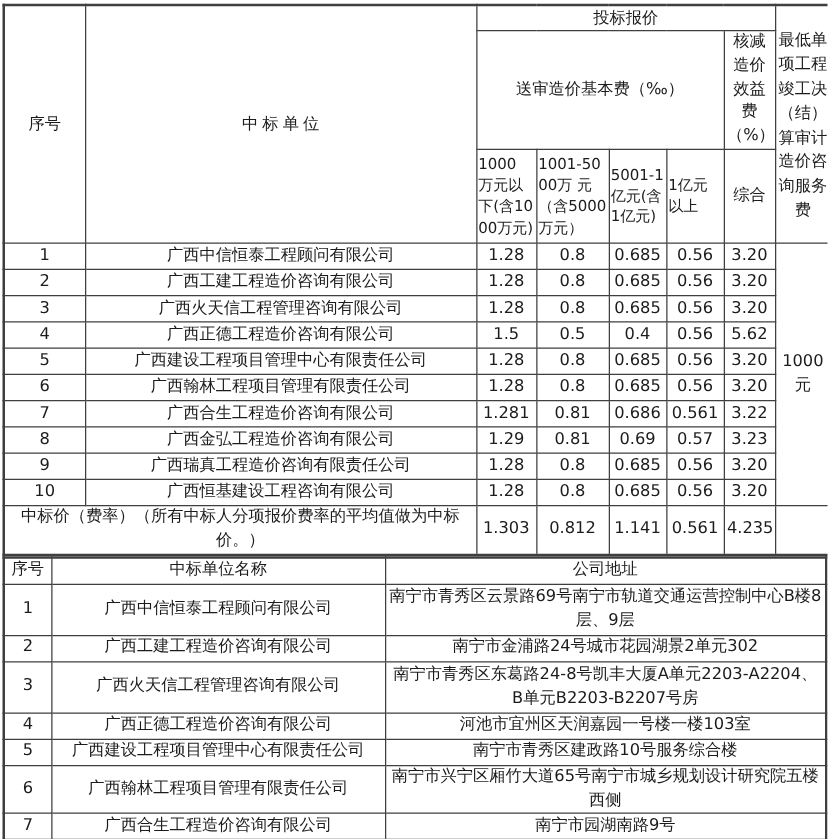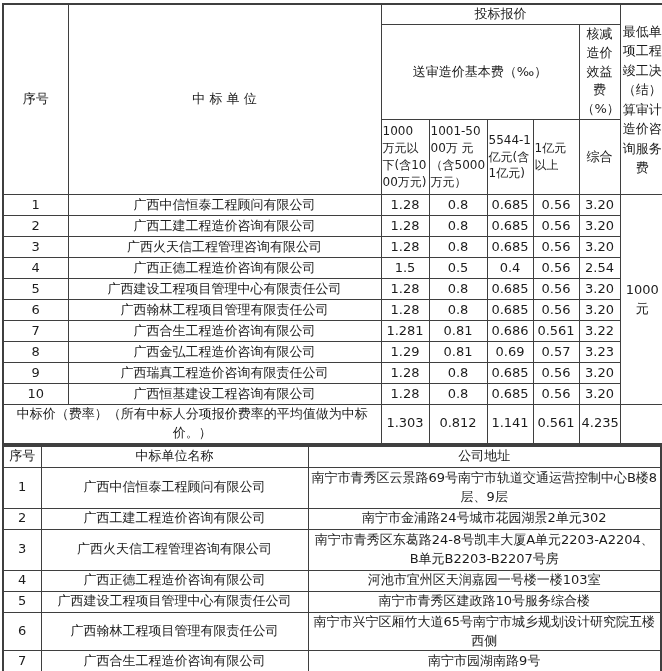--- a/index.html
+++ b/index.html
@@ -2,21 +2,21 @@
 <html><head>
 <meta charset="utf-8">
 <style>
   html,body{margin:0;padding:0;background:#ffffff;}
   body{width:662px;font-family:"DejaVu Sans","Liberation Sans",sans-serif;color:#1c1c1c;}
   .page{width:658px;padding:3px 2px 0 2px;}
   table{border-collapse:collapse;table-layout:fixed;width:658px;background:#ffffff;}
   table{border:2px solid #3f3f3f;}
   td{border:1px solid #3f3f3f;font-size:13px;font-weight:normal;text-align:center;
      vertical-align:middle;padding:0 2px;line-height:1.45;overflow:hidden;}
-  .t1 .hr1 td{height:18px;}
+  .t1 .hr1 td{height:18px;font-family:Liberation Serif, serif;}
   .t1 .hr2 td{height:54px;}
   .t1 .hr3 td{height:72px;}
   .t1 .dr td{height:20px;}
   .t1 .avg td{height:22px;}
   .wrap{word-break:break-all;}
   .range{text-align:left;padding:1px 1px;font-size:12px;line-height:1.4;}
   .minfee{font-size:13px;line-height:1.5;}
   .t2 .hd td{height:20px;}
   .t2 .r1 td{height:20px;}
   .t2 .r2 td{height:40px;}
@@ -45,21 +45,21 @@
         <td colspan="5">投标报价</td>
         <td rowspan="3" class="wrap minfee">最低单项工程竣工决（结）算审计造价咨询服务费</td>
       </tr>
       <tr class="hr2">
         <td colspan="4">送审造价基本费（‰）</td>
         <td class="wrap">核减造价效益费（%）</td>
       </tr>
       <tr class="hr3">
         <td class="range wrap">1000 万元以下(含1000万元)</td>
         <td class="range wrap">1001-5000万 元 （含5000万元）</td>
-        <td class="range wrap">5544-1亿元(含1亿元)</td>
+        <td class="range wrap">5001-1亿元(含1亿元)</td>
         <td class="range wrap">1亿元以上</td>
         <td>综合</td>
       </tr>
 
       <tr class="dr">
         <td>1</td>
         <td>广西中信恒泰工程顾问有限公司</td>
         <td class="num">1.28</td>
         <td class="num">0.8</td>
         <td class="num">0.685</td>
@@ -85,21 +85,21 @@
         <td class="num">0.56</td>
         <td class="num">3.20</td>
       </tr>
       <tr class="dr">
         <td>4</td>
         <td>广西正德工程造价咨询有限公司</td>
         <td class="num">1.5</td>
         <td class="num">0.5</td>
         <td class="num">0.4</td>
         <td class="num">0.56</td>
-        <td class="num">2.54</td>
+        <td class="num">5.62</td>
       </tr>
       <tr class="dr">
         <td>5</td>
         <td>广西建设工程项目管理中心有限责任公司</td>
         <td class="num">1.28</td>
         <td class="num">0.8</td>
         <td class="num">0.685</td>
         <td class="num">0.56</td>
         <td class="num">3.20</td>
       </tr>

